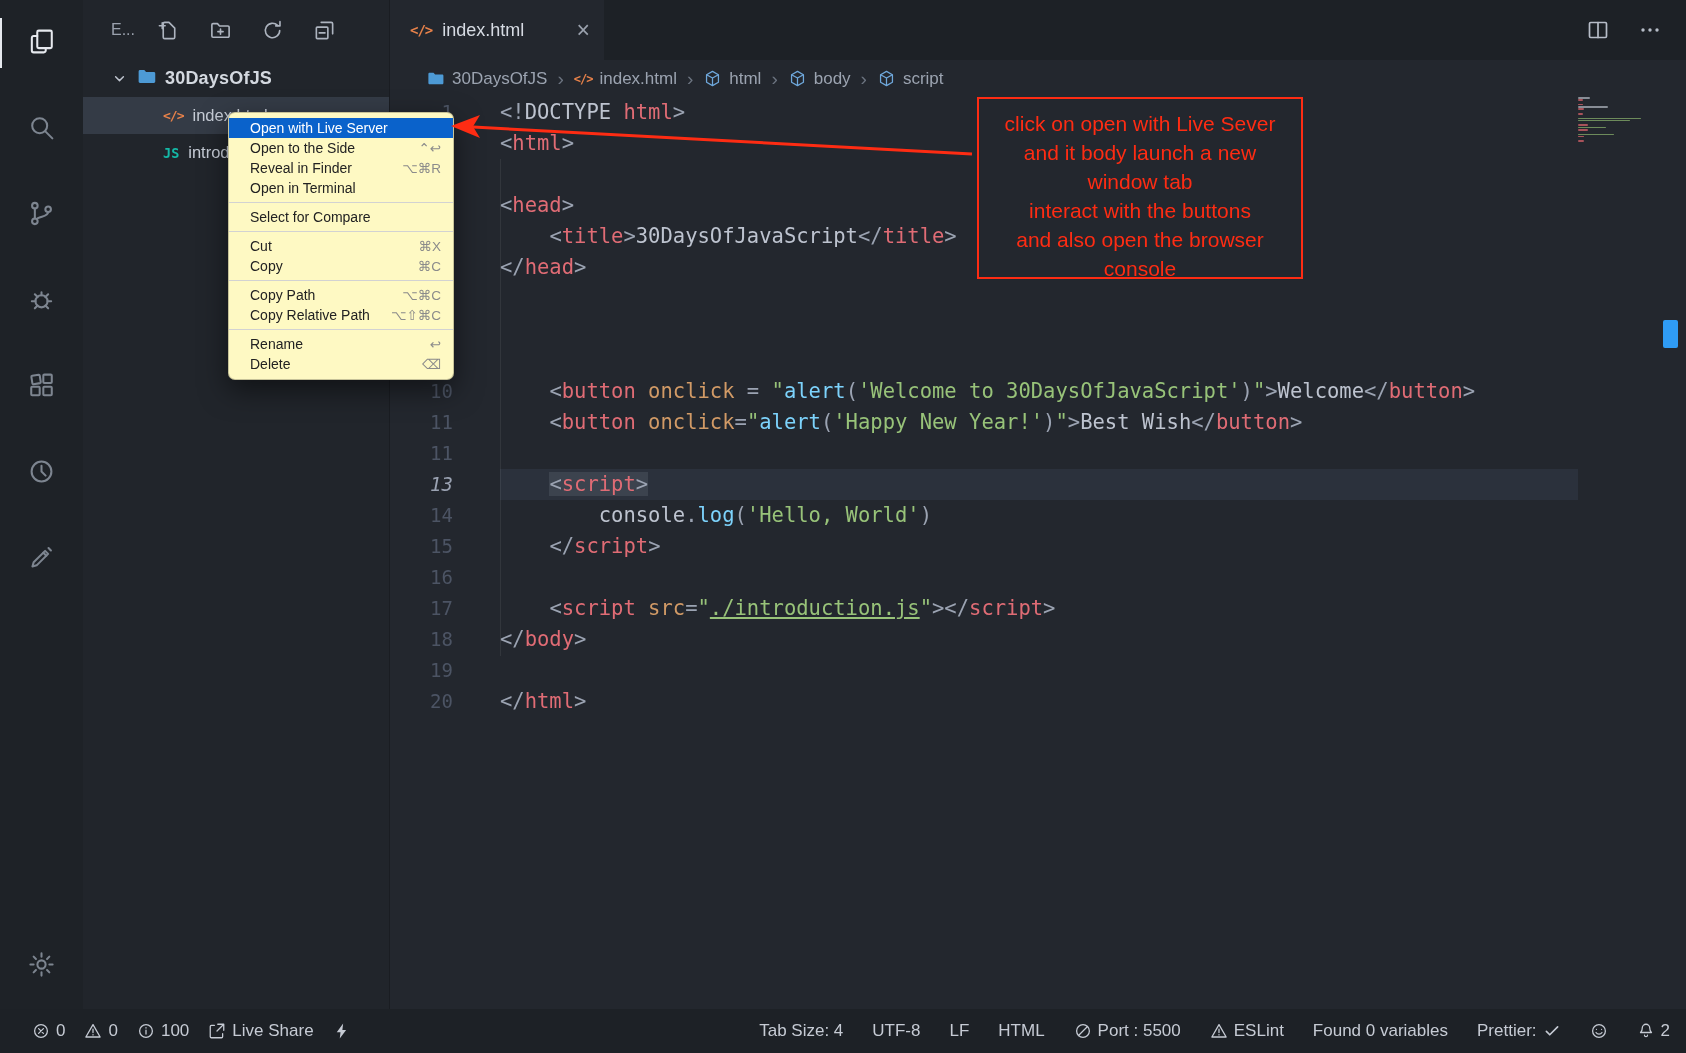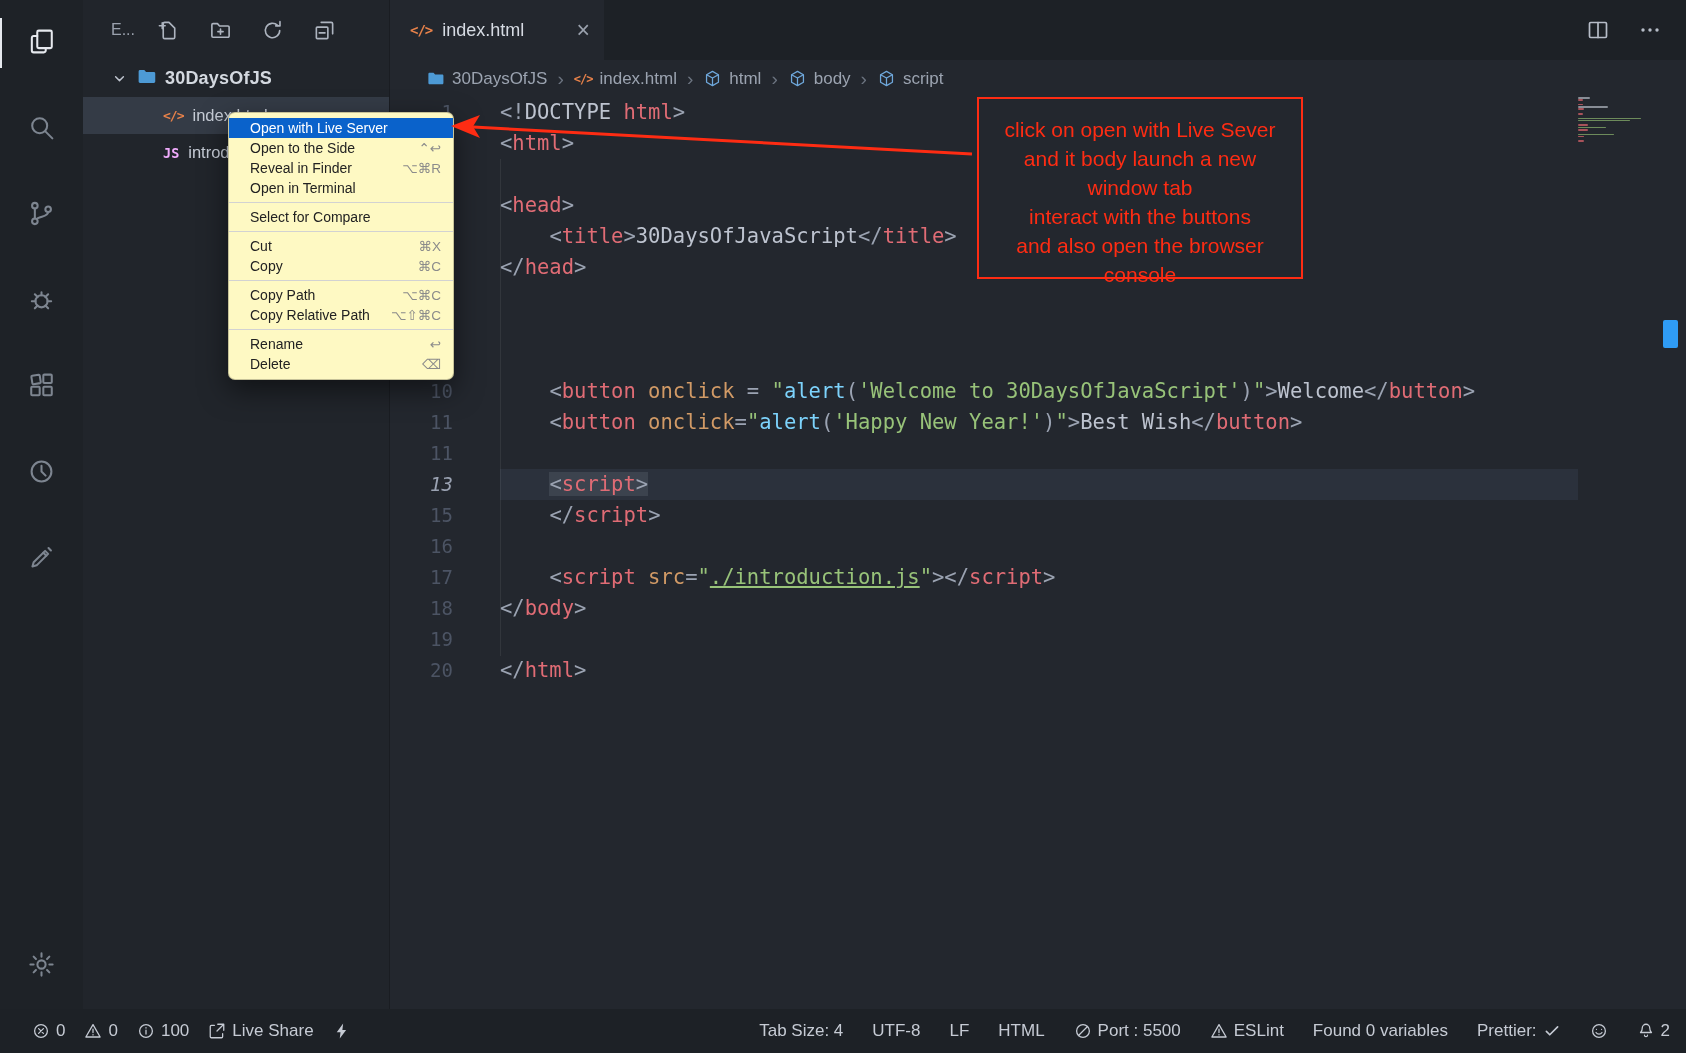--- a/index.html
+++ b/index.html
@@ -23,21 +23,21 @@
   .root-row{height:37px;display:flex;align-items:center;padding-left:28px;gap:8px;cursor:pointer;}
   .chev{display:inline-flex;color:#c0c6d0;}
   .chev svg{width:17px;height:17px;}
   .root-row .ricon svg{width:21px;height:21px;}
   .root-label{color:#d4d9e0;font-size:18px;font-weight:600;letter-spacing:.2px;}
   .file-row{height:37px;display:flex;align-items:center;padding-left:80px;gap:9px;cursor:pointer;}
   .file-row.selected{background:#343b46;}
   .flabel{color:#c6ccd6;font-size:16.5px;white-space:nowrap;}
   .ficon{font-family:"DejaVu Sans Mono",monospace;font-weight:bold;}
   .ficon.html{color:#e8824a;font-size:13px;letter-spacing:-1px;}
-  .ficon.js{color:#f0abfc;font-size:13.5px;}
+  .ficon.js{color:#14b8a6;font-size:13.5px;}
 
   
   .editor{position:absolute;left:389px;top:0;right:0;height:1009px;background:#23272e;border-left:1px solid #1a1d22;box-sizing:border-box;}
   .tabbar{height:60px;background:#1d2126;display:flex;align-items:stretch;position:relative;}
   .tab{width:214px;background:#23272e;display:flex;align-items:center;padding:0 14px 0 20px;gap:10px;cursor:pointer;box-sizing:border-box;}
   .tab .ficon.html{font-size:14px;}
   .tab-label{color:#d6dbe3;font-size:18px;}
   .tab-close{margin-left:auto;color:#9aa1ad;font-size:23px;line-height:1;cursor:pointer;}
   .tab-actions{position:absolute;right:0;top:0;height:60px;display:flex;align-items:center;gap:28px;padding-right:24px;color:#b7bdc8;}
   .tab-actions .icon{display:inline-flex;cursor:pointer;}
@@ -80,21 +80,21 @@
 
   
   .context-menu{position:absolute;left:228px;top:112px;width:226px;background:#fef9c3;border:1px solid rgba(0,0,0,.22);border-radius:7px;box-shadow:0 10px 28px rgba(0,0,0,.5);padding:5px 0;z-index:60;font-size:14px;color:#222;box-sizing:border-box;}
   .menu-item{height:20px;display:flex;align-items:center;justify-content:space-between;padding:0 12px 0 21px;cursor:pointer;}
   .menu-item .shortcut{color:#8b8b8b;font-size:13.5px;}
   .menu-item.hl{background:#0a62cb;color:#fff;}
   .menu-item.hl .shortcut{color:#fff;}
   .menu-sep{height:1px;background:#d2d2d2;margin:4px 0;}
 
   
-  .annotation-box{position:absolute;left:977px;top:97px;width:326px;height:182px;border:2px solid #fe2c13;box-sizing:border-box;text-align:center;font-size:21px;line-height:29px;padding-top:16px;z-index:40;color:#fe2c13;font-weight:500;}
+  .annotation-box{position:absolute;left:977px;top:97px;width:326px;height:182px;border:2px solid #fe2c13;box-sizing:border-box;text-align:center;font-size:21px;line-height:29px;padding-top:10px;z-index:40;color:#fe2c13;font-weight:500;}
   .arrow{position:absolute;left:0;top:0;width:1686px;height:1053px;pointer-events:none;z-index:70;}
 </style>
 </head>
 <body>
 
 <div class="screen">
 
   <div class="activity-bar">
     <div class="ab-top">
         <div class="ab-item active">
@@ -310,20 +310,21 @@
       <div class="code-row"><span class="gutter">4</span><span class="line-text"><span class="tk-p">&lt;</span><span class="tk-t">head</span><span class="tk-p">&gt;</span></span></div>
       <div class="code-row"><span class="gutter">5</span><span class="line-text"><span class="tk-w">    </span><span class="tk-p">&lt;</span><span class="tk-t">title</span><span class="tk-p">&gt;</span><span class="tk-w">30DaysOfJavaScript</span><span class="tk-p">&lt;/</span><span class="tk-t">title</span><span class="tk-p">&gt;</span></span></div>
       <div class="code-row"><span class="gutter">6</span><span class="line-text"><span class="tk-p">&lt;/</span><span class="tk-t">head</span><span class="tk-p">&gt;</span></span></div>
       <div class="code-row"><span class="gutter">7</span><span class="line-text"></span></div>
       <div class="code-row"><span class="gutter">8</span></div>
       <div class="code-row"><span class="gutter">9</span><span class="line-text"></span></div>
       <div class="code-row"><span class="gutter">10</span><span class="line-text"><span class="tk-w">    </span><span class="tk-p">&lt;</span><span class="tk-t">button</span><span class="tk-a"> onclick</span><span class="tk-p"> = </span><span class="tk-s">"</span><span class="tk-f">alert</span><span class="tk-p">(</span><span class="tk-s">'Welcome to 30DaysOfJavaScript'</span><span class="tk-p">)</span><span class="tk-s">"</span><span class="tk-p">&gt;</span><span class="tk-w">Welcome</span><span class="tk-p">&lt;/</span><span class="tk-t">button</span><span class="tk-p">&gt;</span></span></div>
       <div class="code-row"><span class="gutter">11</span><span class="line-text"><span class="tk-w">    </span><span class="tk-p">&lt;</span><span class="tk-t">button</span><span class="tk-a"> onclick</span><span class="tk-p">=</span><span class="tk-s">"</span><span class="tk-f">alert</span><span class="tk-p">(</span><span class="tk-s">'Happy New Year!'</span><span class="tk-p">)</span><span class="tk-s">"</span><span class="tk-p">&gt;</span><span class="tk-w">Best Wish</span><span class="tk-p">&lt;/</span><span class="tk-t">button</span><span class="tk-p">&gt;</span></span></div>
       <div class="code-row"><span class="gutter">11</span><span class="line-text"></span></div>
       <div class="code-row current"><span class="gutter">13</span><span class="line-text"><span class="tk-w">    </span><span class="tk-p tk-hl">&lt;</span><span class="tk-t tk-hl">script</span><span class="tk-p tk-hl">&gt;</span></span></div>
+      <div class="code-row"><span class="gutter">14</span><span class="line-text"><span class="tk-w">        console</span><span class="tk-p">.</span><span class="tk-f">log</span><span class="tk-p">(</span><span class="tk-s">'Hello, World'</span><span class="tk-p">)</span></span></div>
       <div class="code-row"><span class="gutter">15</span><span class="line-text"><span class="tk-w">    </span><span class="tk-p">&lt;/</span><span class="tk-t">script</span><span class="tk-p">&gt;</span></span></div>
       <div class="code-row"><span class="gutter">16</span><span class="line-text"></span></div>
       <div class="code-row"><span class="gutter">17</span><span class="line-text"><span class="tk-w">    </span><span class="tk-p">&lt;</span><span class="tk-t">script</span><span class="tk-a"> src</span><span class="tk-p">=</span><span class="tk-s">"</span><span class="tk-u">./introduction.js</span><span class="tk-s">"</span><span class="tk-p">&gt;</span><span class="tk-p">&lt;/</span><span class="tk-t">script</span><span class="tk-p">&gt;</span></span></div>
       <div class="code-row"><span class="gutter">18</span><span class="line-text"><span class="tk-p">&lt;/</span><span class="tk-t">body</span><span class="tk-p">&gt;</span></span></div>
       <div class="code-row"><span class="gutter">19</span><span class="line-text"></span></div>
       <div class="code-row"><span class="gutter">20</span><span class="line-text"><span class="tk-p">&lt;/</span><span class="tk-t">html</span><span class="tk-p">&gt;</span></span></div>
     </div>
 
   <div class="status-bar">
     <div class="sb-left">

